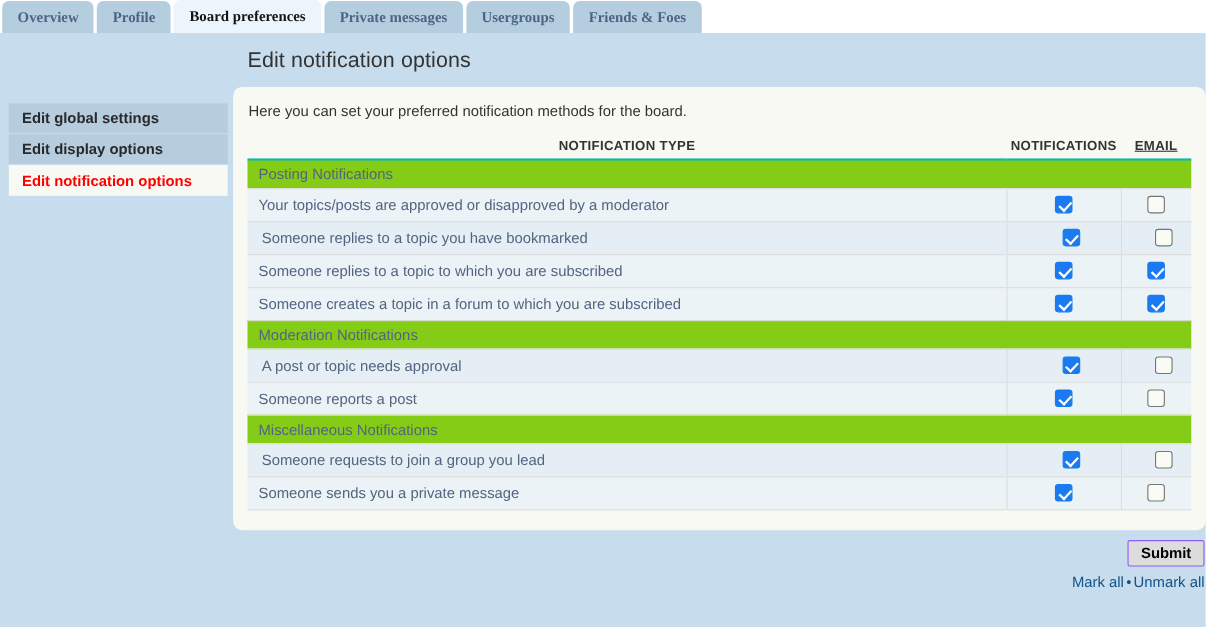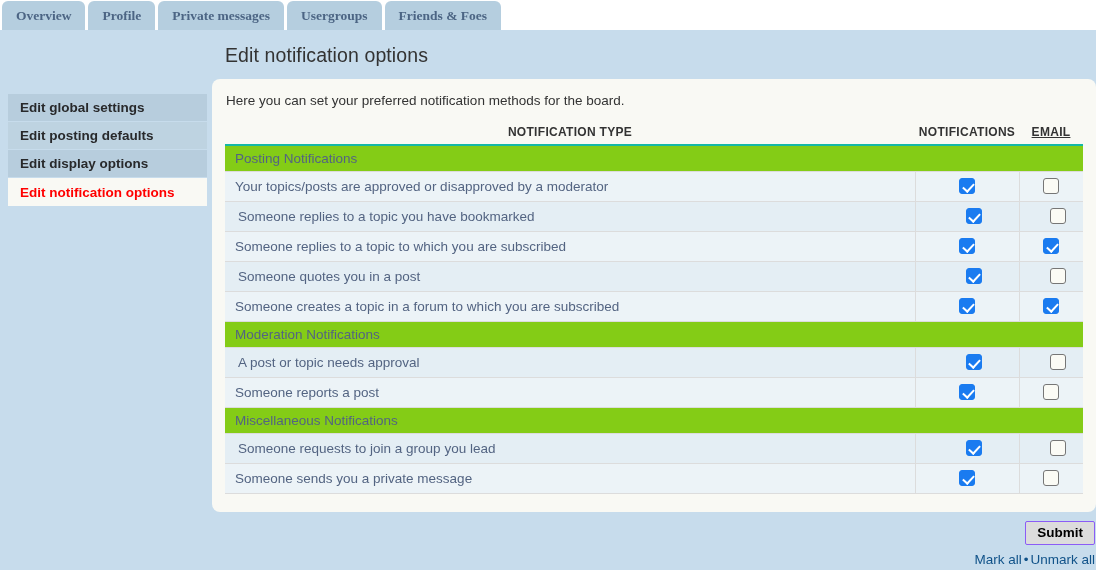--- a/index.html
+++ b/index.html
@@ -221,39 +221,39 @@
 </head>
 <body>
 
 <div class="tabs-strip" id="tabbar">
     <div class="tab">
       <span>Overview</span>
     </div>
     <div class="tab">
       <span>Profile</span>
     </div>
+    <div class="tab active">
+      <span>Board preferences</span>
+    </div>
     <div class="tab">
       <span>Private messages</span>
     </div>
     <div class="tab">
       <span>Usergroups</span>
     </div>
     <div class="tab">
       <span>Friends &amp; Foes</span>
     </div>
   </div>
 
 <div class="page-body">
 
   <div class="sidebar" id="sidebar">
       <div class="side-item">
         <span>Edit global settings</span>
-      </div>
-      <div class="side-item alt">
-        <span>Edit posting defaults</span>
       </div>
       <div class="side-item">
         <span>Edit display options</span>
       </div>
       <div class="side-item active">
         <span>Edit notification options</span>
       </div>
     </div>
 
   <div class="main-col">
@@ -284,25 +284,20 @@
             <tr class="opt-row alt">
               <td class="cell-label">Someone replies to a topic you have bookmarked</td>
               <td class="cell-box"><span class="cb on"></span></td>
               <td class="cell-box"><span class="cb"></span></td>
             </tr>
             <tr class="opt-row">
               <td class="cell-label">Someone replies to a topic to which you are subscribed</td>
               <td class="cell-box"><span class="cb on"></span></td>
               <td class="cell-box"><span class="cb on"></span></td>
             </tr>
-            <tr class="opt-row alt">
-              <td class="cell-label">Someone quotes you in a post</td>
-              <td class="cell-box"><span class="cb on"></span></td>
-              <td class="cell-box"><span class="cb"></span></td>
-            </tr>
             <tr class="opt-row">
               <td class="cell-label">Someone creates a topic in a forum to which you are subscribed</td>
               <td class="cell-box"><span class="cb on"></span></td>
               <td class="cell-box"><span class="cb on"></span></td>
             </tr>
             <tr class="section-row">
               <td colspan="3">Moderation Notifications</td>
             </tr>
             <tr class="opt-row alt">
               <td class="cell-label">A post or topic needs approval</td>

